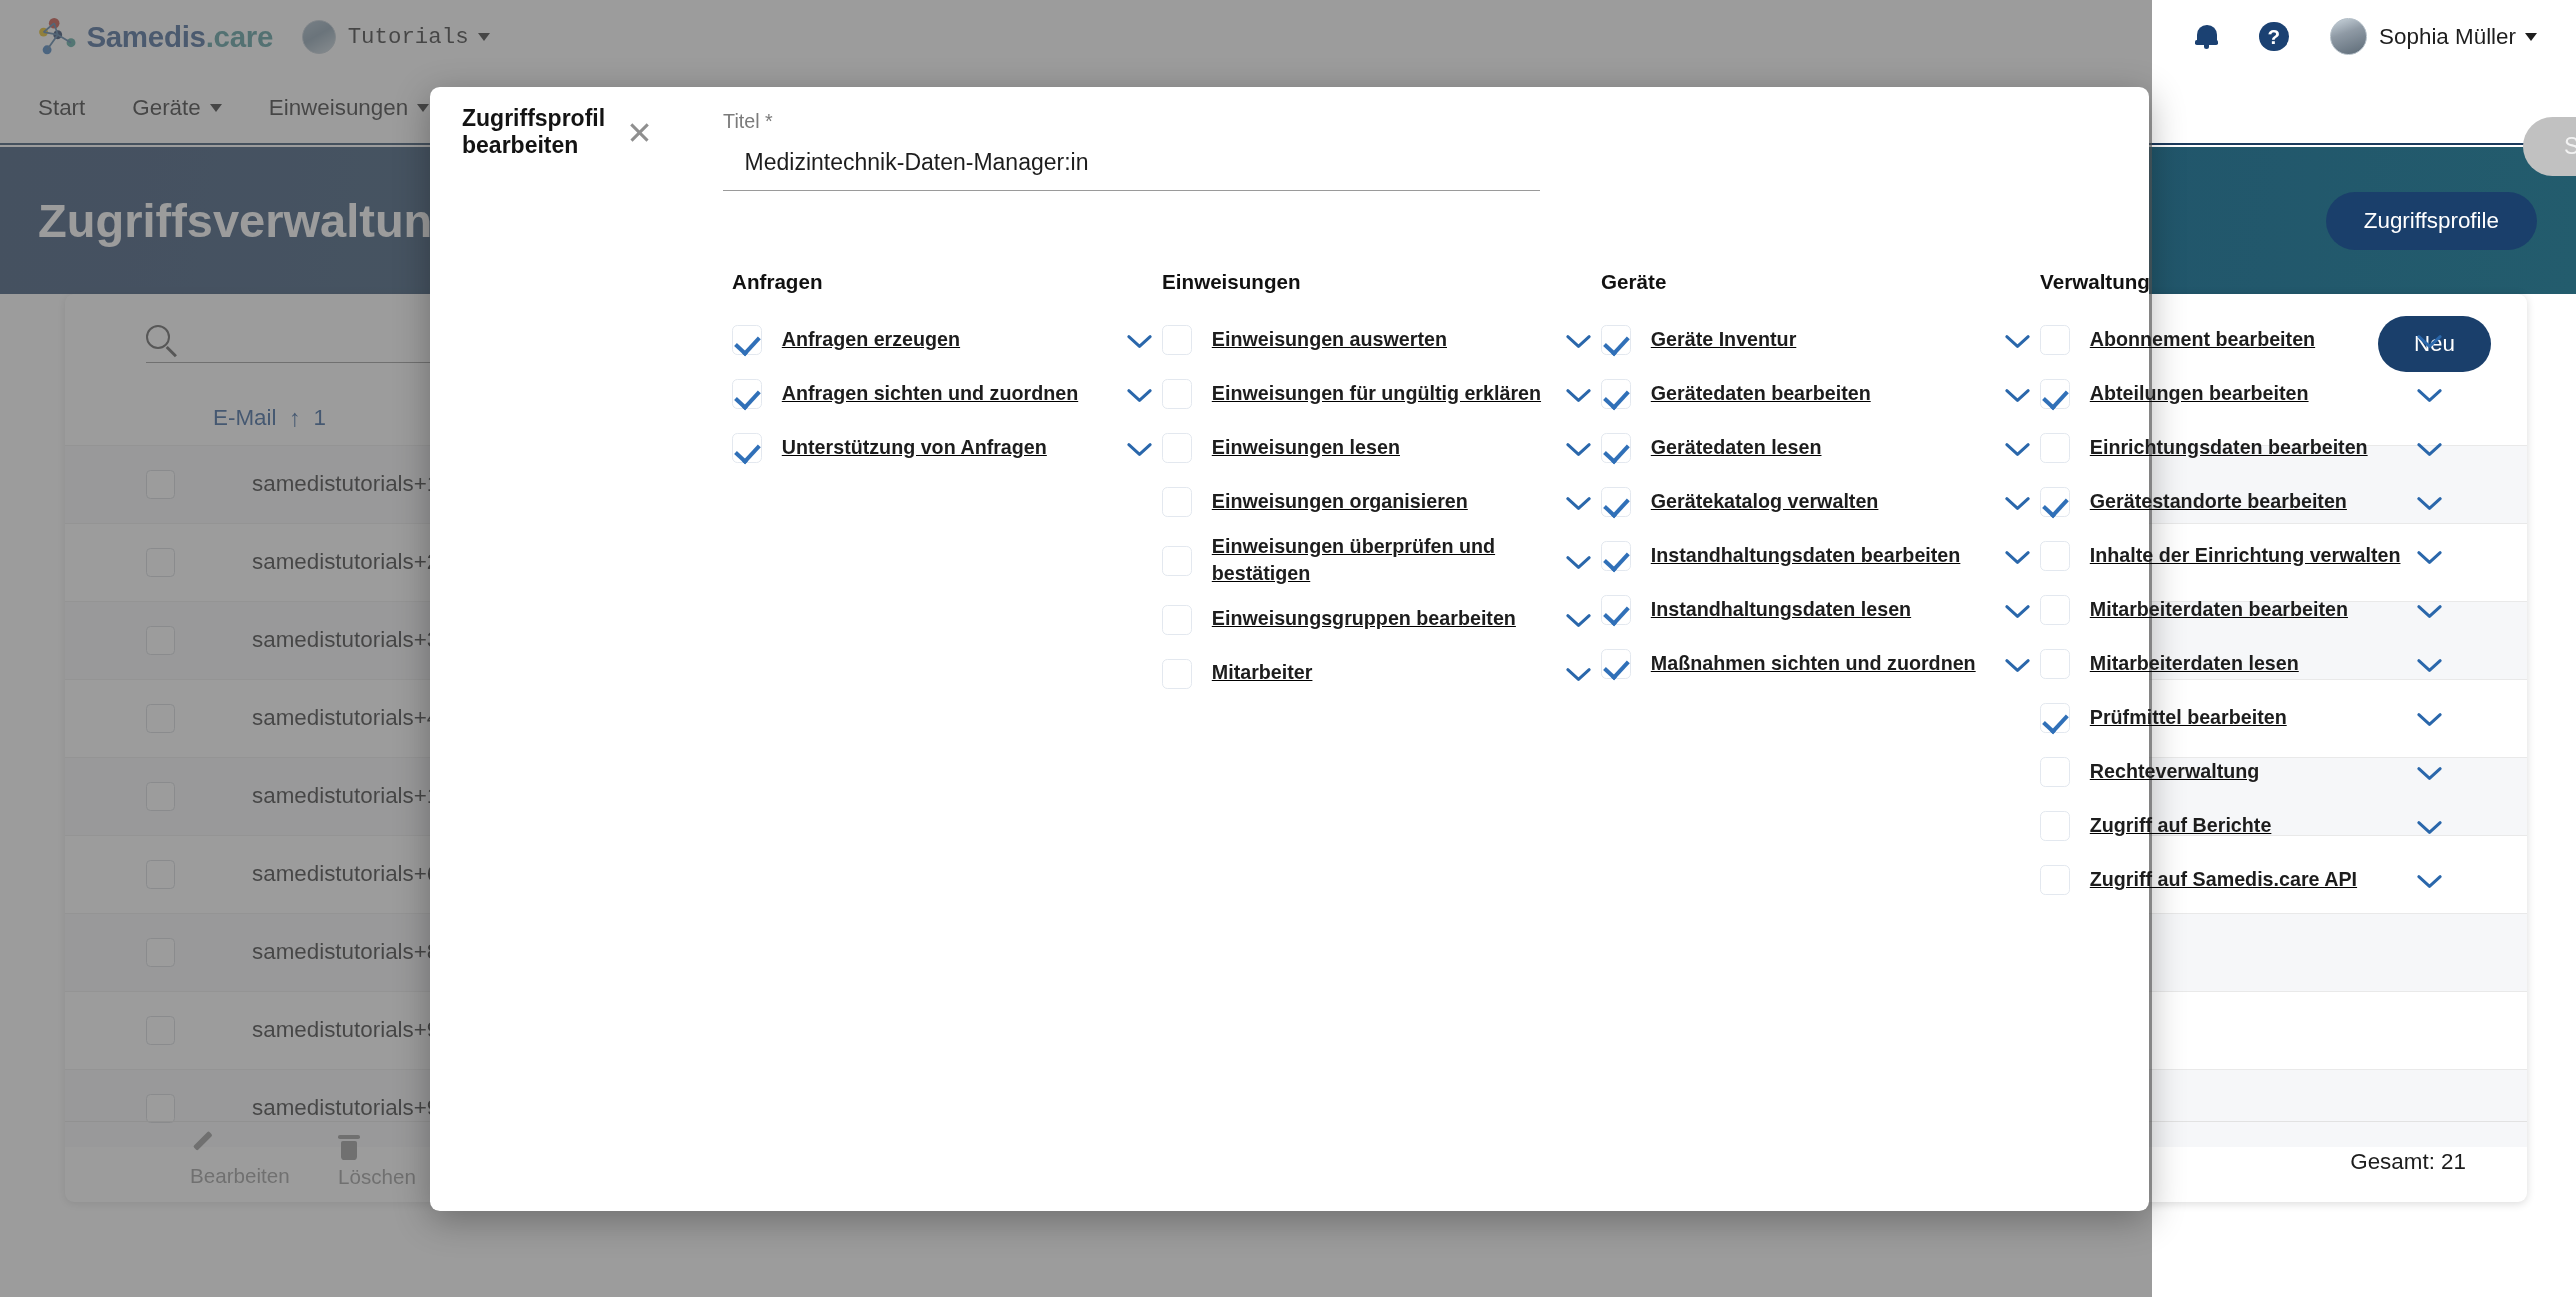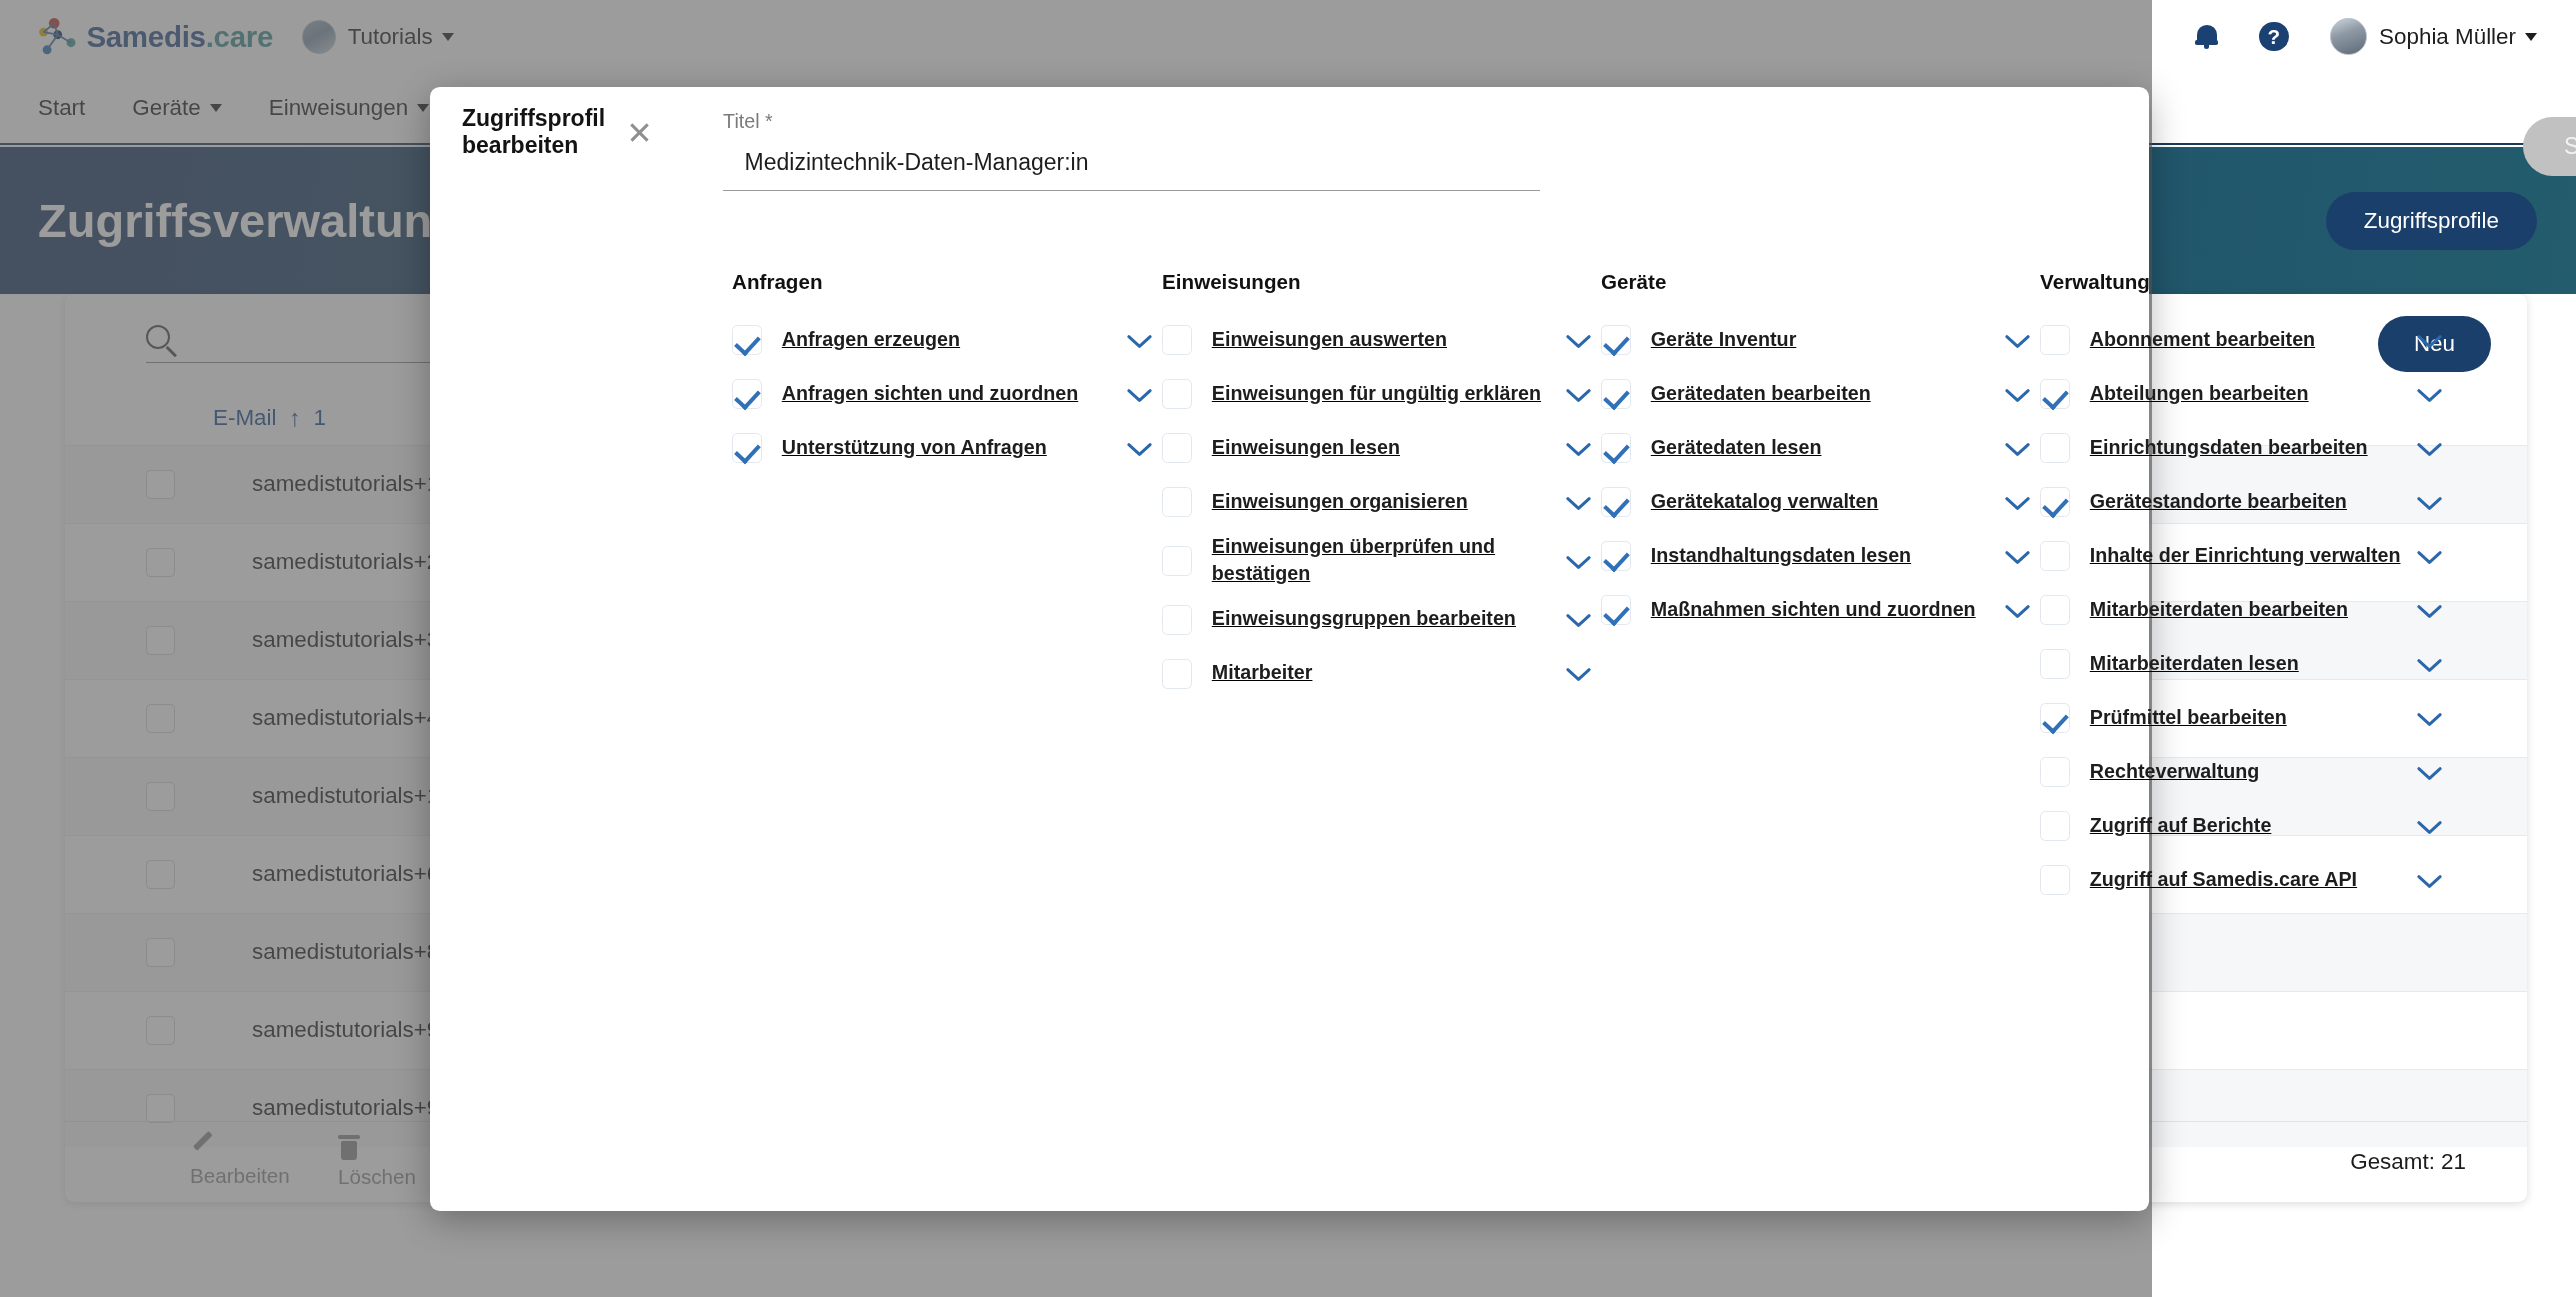--- a/index.html
+++ b/index.html
@@ -18,21 +18,21 @@
   }
   .topbar {
     position: absolute; left: 0; top: 0; width: 2576px; height: 73px;
     background: #ffffff; display: flex; align-items: center;
   }
   .brand { display: flex; align-items: center; margin-left: 38px; }
   .brand-logo { width: 43px; height: 39px; position: relative; }
   .brand-text { font-size: 29.5px; font-weight: bold; letter-spacing: -0.3px; margin-left: 5.4px; }
   .brand-text .b1 { color: #2b5288; }
   .brand-text .b2 { color: #3f8f92; }
-  .tut-wrap { display: flex; align-items: center; margin-left: 29px; }
+  .tut-wrap { display: flex; align-items: center; margin-left: 29px; font-family: Liberation Mono, monospace; }
   .tut-avatar {
     width: 34px; height: 34px; border-radius: 50%;
     background: linear-gradient(150deg,#9fb4c4 0%, #7d96a8 45%, #c9d6de 100%);
     border: 0.9px solid #b9c6d0;
   }
   .tut-label { font-size: 22.4px; color: #1d1d1d; margin-left: 11.6px; }
   .caret { width: 0; height: 0; border-left: 6.3px solid transparent; border-right: 6.3px solid transparent;
            border-top: 8px solid #1d1d1d; margin-left: 9px; display: inline-block; }
 
   .topbar-right { margin-left: auto; display: flex; align-items: center; margin-right: 39px; gap: 41px; }
@@ -442,20 +442,29 @@
               <div class="cb on"></div>
               <div class="perm-label">Gerätekatalog verwalten</div>
               <div class="chev">
                 <svg width="27" height="16" viewBox="0 0 30 18">
                   <path d="M3 3 L15 14 L27 3" stroke="#2a67ab" stroke-width="3.4" fill="none" stroke-linecap="round" stroke-linejoin="round"></path>
                 </svg>
               </div>
             </div>
             <div class="perm">
               <div class="cb on"></div>
+              <div class="perm-label">Instandhaltungsdaten bearbeiten</div>
+              <div class="chev">
+                <svg width="27" height="16" viewBox="0 0 30 18">
+                  <path d="M3 3 L15 14 L27 3" stroke="#2a67ab" stroke-width="3.4" fill="none" stroke-linecap="round" stroke-linejoin="round"></path>
+                </svg>
+              </div>
+            </div>
+            <div class="perm">
+              <div class="cb on"></div>
               <div class="perm-label">Instandhaltungsdaten lesen</div>
               <div class="chev">
                 <svg width="27" height="16" viewBox="0 0 30 18">
                   <path d="M3 3 L15 14 L27 3" stroke="#2a67ab" stroke-width="3.4" fill="none" stroke-linecap="round" stroke-linejoin="round"></path>
                 </svg>
               </div>
             </div>
             <div class="perm">
               <div class="cb on"></div>
               <div class="perm-label">Maßnahmen sichten und zuordnen</div>

